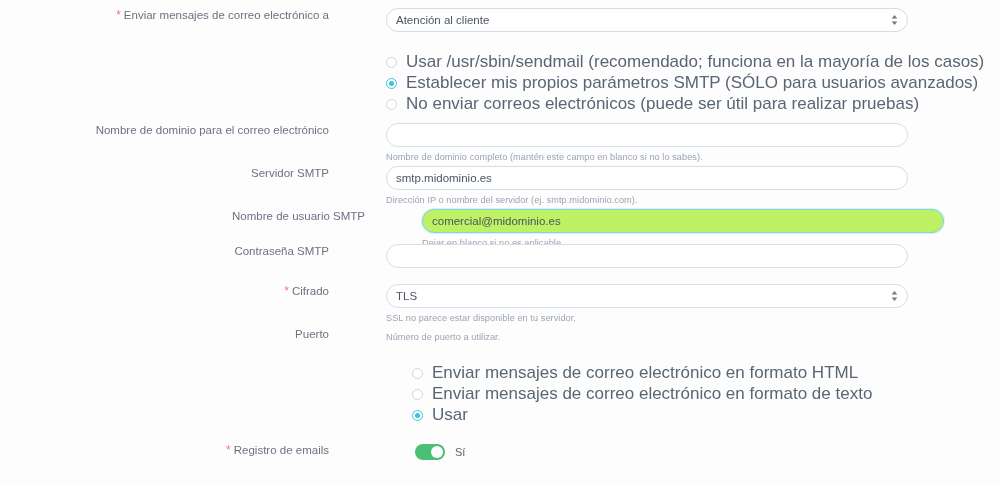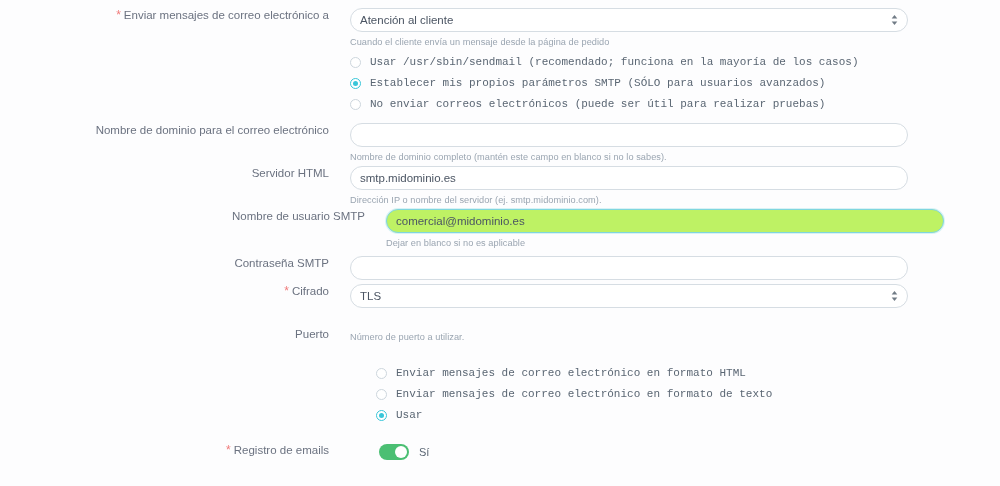--- a/index.html
+++ b/index.html
@@ -18,20 +18,21 @@
     width: 1000px;
     height: 486px;
     padding-top: 6px;
   }
 
   
   .row {
     display: flex;
     align-items: flex-start;
     width: 100%;
+    gap: 36px;
   }
   .label-col {
     width: 350px;
     flex: 0 0 350px;
     text-align: right;
     padding-right: 21px;
     font-size: 11.5px;
     color: #6b7280;
     line-height: 14px;
     white-space: nowrap;
@@ -117,25 +118,24 @@
   }
   .radio-row.on .radio-mark::after {
     content: "";
     position: absolute;
     left: 2px; top: 2px;
     width: 5px; height: 5px;
     border-radius: 50%;
     background: #38c6d9;
   }
   .radio-label {
-    font-size: 11px;
+    font-size: 17px;
     color: #5a6673;
     line-height: 14px;
     white-space: nowrap;
-    font-family: Liberation Mono, monospace;
   }
 
   
   .toggle-wrap { display: flex; align-items: center; padding-top: 1px; padding-left: 29px; }
   .toggle {
     width: 30px;
     height: 16px;
     border-radius: 9px;
     background: #4bbf73;
     position: relative;
@@ -157,21 +157,21 @@
     margin-left: 10px;
     line-height: 14px;
   }
 
   
   .r-sendto   { position:absolute; top:  8px; left:0; }
   .r-method   { position:absolute; top: 50px; left:0; }
   .r-domain   { position:absolute; top:123px; left:0; }
   .r-server   { position:absolute; top:166px; left:0; }
   .r-user     { position:absolute; top:209px; left:0;margin-left:36px; }
-  .r-pass     { position:absolute; top:256px; left:0; }
+  .r-pass     { position:absolute; top:244px; left:0; }
   .r-cipher   { position:absolute; top:284px; left:0; }
   .r-port     { position:absolute; top:327px; left:0; }
   .r-format   { position:absolute; top:361px; left:0;margin-left:26px; }
   .r-logging  { position:absolute; top:443px; left:0; }
 </style>
 </head>
 <body>
 
 <div class="form">
 
@@ -180,21 +180,20 @@
       <span class="req">*</span><span>Enviar mensajes de correo electrónico a</span>
     </div>
     <div class="field-col">
       <div class="ctl select">
         <span class="sel-val">Atención al cliente</span>
         <svg class="sel-arrows" viewBox="0 0 9 14">
           <path d="M4.5 2 L7.3 5.6 L1.7 5.6 Z" fill="#707b85"></path>
           <path d="M4.5 12 L1.7 8.4 L7.3 8.4 Z" fill="#707b85"></path>
         </svg>
       </div>
-      <div class="help">Cuando el cliente envía un mensaje desde la página de pedido</div>
     </div>
   </div>
 
   <div class="row r-method">
     <div class="label-col"></div>
     <div class="field-col">
       <div class="radio-group">
         <div class="radio-row">
           <span class="radio-mark"></span>
           <span class="radio-label">Usar /usr/sbin/sendmail (recomendado; funciona en la mayoría de los casos)</span>
@@ -216,21 +215,21 @@
       <span>Nombre de dominio para el correo electrónico</span>
     </div>
     <div class="field-col">
       <input class="ctl" type="text" value="" style="">
       <div class="help">Nombre de dominio completo (mantén este campo en blanco si no lo sabes).</div>
     </div>
   </div>
 
   <div class="row r-server">
     <div class="label-col">
-      <span>Servidor HTML</span>
+      <span>Servidor SMTP</span>
     </div>
     <div class="field-col">
       <input class="ctl" type="text" value="smtp.midominio.es" style="">
       <div class="help">Dirección IP o nombre del servidor (ej. smtp.midominio.com).</div>
     </div>
   </div>
 
   <div class="row r-user">
     <div class="label-col">
       <span>Nombre de usuario SMTP</span>
@@ -255,20 +254,21 @@
       <span class="req">*</span><span>Cifrado</span>
     </div>
     <div class="field-col">
       <div class="ctl select">
         <span class="sel-val">TLS</span>
         <svg class="sel-arrows" viewBox="0 0 9 14">
           <path d="M4.5 2 L7.3 5.6 L1.7 5.6 Z" fill="#707b85"></path>
           <path d="M4.5 12 L1.7 8.4 L7.3 8.4 Z" fill="#707b85"></path>
         </svg>
       </div>
+      <div class="help">SSL no parece estar disponible en tu servidor.</div>
     </div>
   </div>
 
   <div class="row r-port">
     <div class="label-col">
       <span>Puerto</span>
     </div>
     <div class="field-col">
       <div class="help">Número de puerto a utilizar.</div>
     </div>

